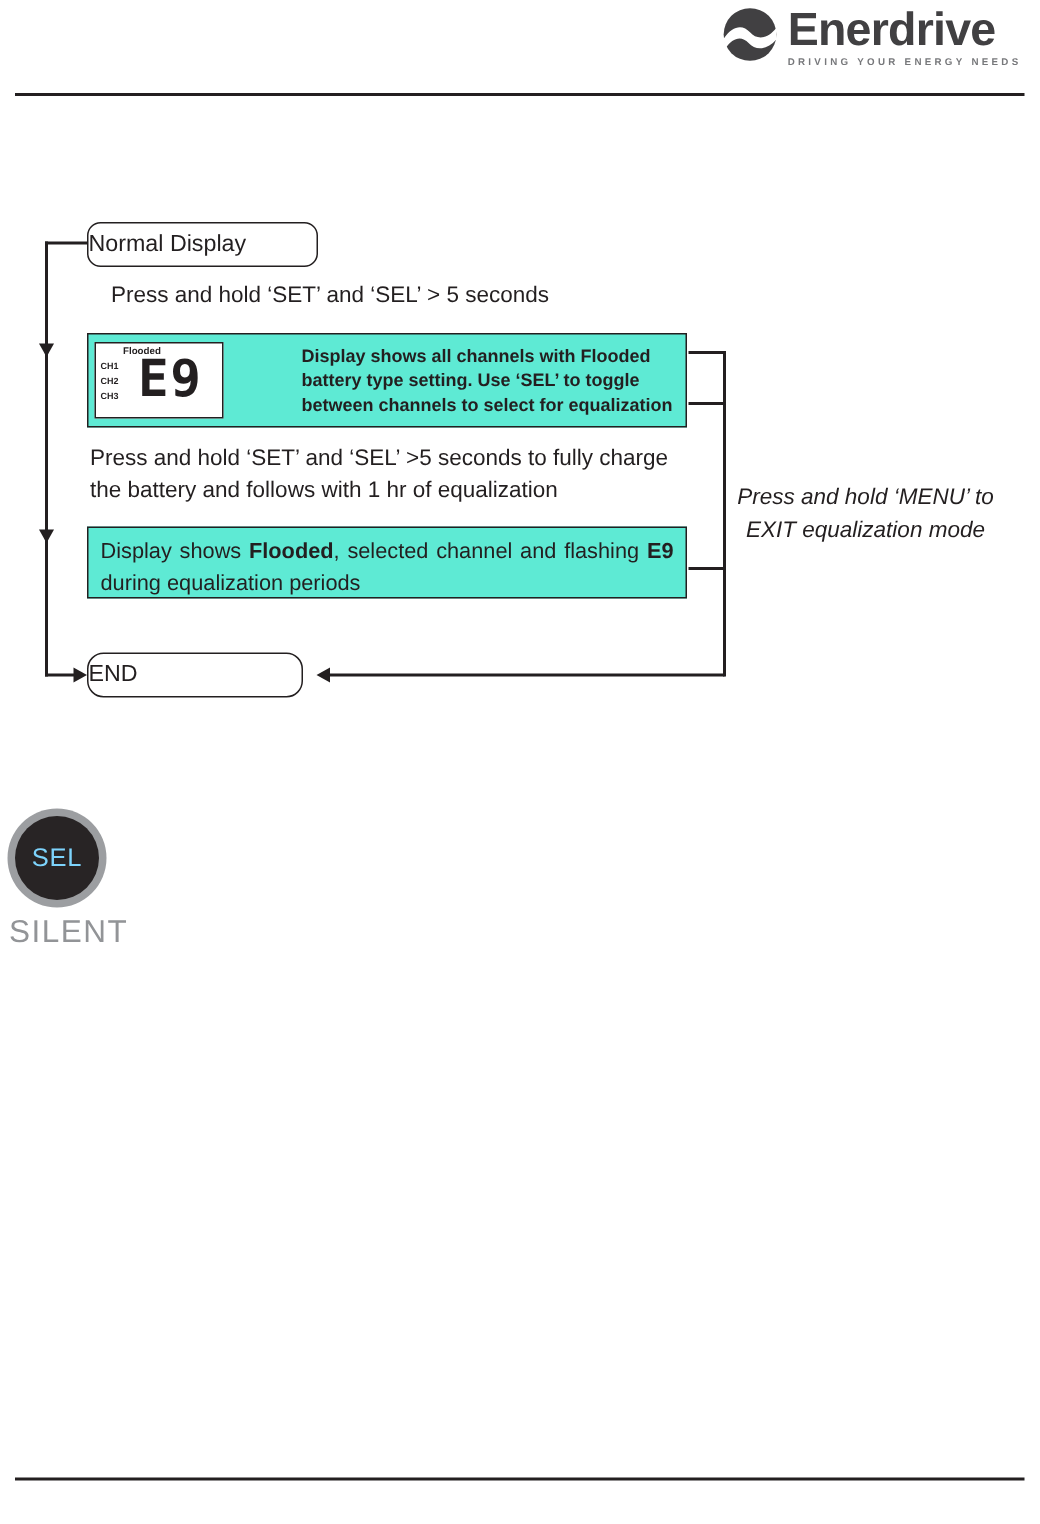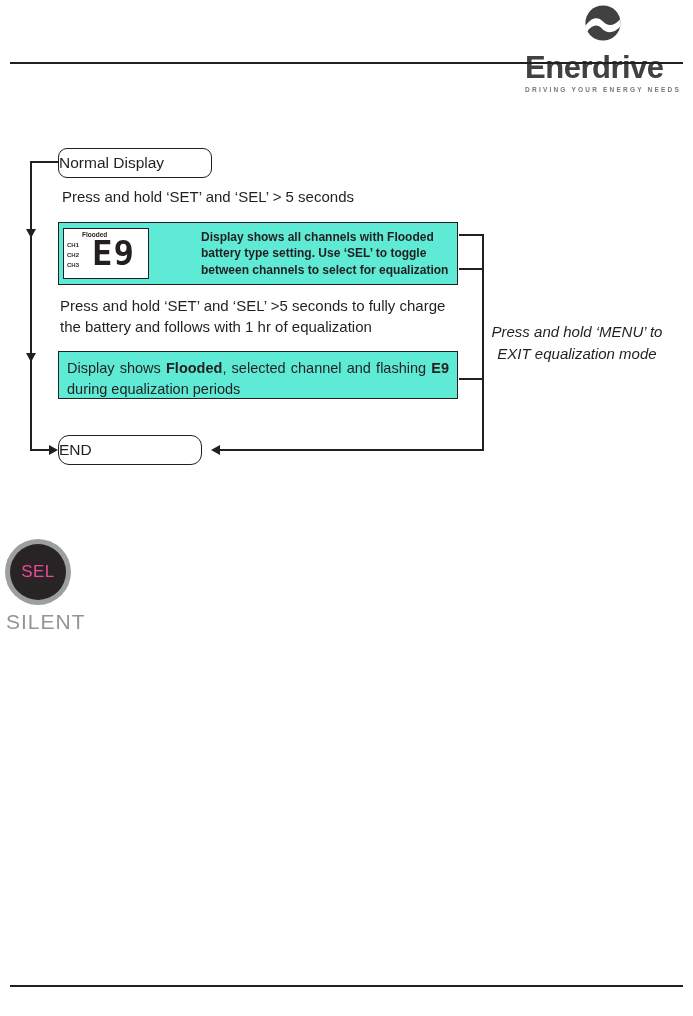--- a/index.html
+++ b/index.html
@@ -3,40 +3,40 @@
 <meta charset="utf-8">
 <style>
   * { margin:0; padding:0; box-sizing:border-box; }
   html,body { background:#ffffff; }
   body {
     width:693px; height:1016px; position:relative; overflow:hidden;
     font-family:"Liberation Sans", sans-serif; color:#231f20;
   }
 
   
-  .logo { position:absolute; top:4px; right:12px; display:flex; align-items:center; gap:6px;flex-direction:column; }
+  .logo { position:absolute; top:4px; right:12px; display:flex; align-items:flex-start; gap:6px; }
   .logo-col { display:flex; flex-direction:column; }
   .logo-word { font-size:31px; font-weight:bold; color:#414042; line-height:1; letter-spacing:-0.5px; }
   .logo-tagline { font-size:6.5px; font-weight:bold; color:#77787b; letter-spacing:2.2px; margin-top:3px; white-space:nowrap; }
   .rule-top { position:absolute; left:10px; top:62px; width:673px; height:2px; background:#231f20; }
   .rule-bottom { position:absolute; left:10px; top:985px; width:673px; height:1.5px; background:#231f20; }
 
   
   .node { position:absolute; border:1.6px solid #231f20; border-radius:9px; background:#fff;
           display:flex; align-items:center; justify-content:flex-start; font-size:15.5px; }
   .node-start { left:58px; top:148px; width:154px; height:30px; }
   .node-end   { left:58px; top:435px; width:144px; height:30px; border-radius:11px; }
   .box { position:absolute; border:1.6px solid #231f20; background:#5eead4;gap:44px; }
   .box1 { left:58px; top:222px; width:400px; height:63px; display:flex; align-items:center; }
   .box2 { left:58px; top:351px; width:400px; height:48px; padding:6px 8px; }
   .box1-text { padding:2px 4px 2px 8px; font-size:12px; line-height:1.36;font-weight:bold; }
   .box1-text div { white-space:nowrap; }
   .box2-text { font-size:14.5px; line-height:1.45; text-align:justify; }
   .step-label { position:absolute; font-size:15px; line-height:1.38; }
-  .step1 { left:62px; top:187px; white-space:nowrap; }
+  .step1 { left:74px; top:187px; white-space:nowrap; }
   .step2 { left:60px; top:296px; }
   .step2 div { white-space:nowrap; }
   .exit-note { position:absolute; left:484px; top:321px; width:186px; text-align:center; font-size:15px; line-height:1.45;font-style:italic; }
 
   
   .lcd { width:86px; height:51px; border:1.6px solid #231f20; position:relative; margin:4px 0 4px 4px; flex:none; background:#fff; }
   .lcd-flooded { position:absolute; top:2px; left:18px; font-size:6.5px; font-weight:bold; }
   .lcd-channels { position:absolute; left:3px; top:13px; display:flex; flex-direction:column; gap:4px; }
   .lcd-ch { font-size:6px; font-weight:bold; line-height:1; }
   .lcd-value { position:absolute; left:28px; top:4px; font-family:"DejaVu Sans Mono", monospace;
@@ -45,21 +45,21 @@
   
   .hline { position:absolute; height:2px; background:#231f20; }
   .vline { position:absolute; width:2px;  background:#231f20; }
   .arr-down  { position:absolute; width:0; height:0; border-left:5px solid transparent; border-right:5px solid transparent; border-top:9px solid #231f20; }
   .arr-right { position:absolute; width:0; height:0; border-top:5px solid transparent; border-bottom:5px solid transparent; border-left:9px solid #231f20; }
   .arr-left  { position:absolute; width:0; height:0; border-top:5px solid transparent; border-bottom:5px solid transparent; border-right:9px solid #231f20; }
 
   
   .sel-outer { position:absolute; left:5px; top:539px; width:66px; height:66px; border-radius:50%; background:#9c9ea1; }
   .sel-inner { position:absolute; left:5px; top:5px; right:5px; bottom:5px; border-radius:50%; background:#282425;
-               color:#ec4899; display:flex; align-items:center; justify-content:center; font-size:17px; letter-spacing:0.5px; }
+               color:#7dd3fc; display:flex; align-items:center; justify-content:center; font-size:17px; letter-spacing:0.5px; }
   .sel-caption { position:absolute; left:6px; top:610px; font-size:21px; color:#929497; letter-spacing:1px; }
 </style>
 </head>
 <body>
 
 <div class="logo">
   <span>
     <svg width="38" height="38" viewBox="0 0 40 40">
       <circle cx="20" cy="20" r="18.5" fill="#414042"></circle>
       <path d="M1.5 23 C 8 13.5, 15 13, 20 18.5 C 25 24, 32 23.5, 38.5 15.5 L 38.5 23.5 C 32 31, 24 31.5, 19 26 C 14 20.5, 8 22, 2.5 30 Z" fill="#ffffff"></path>

